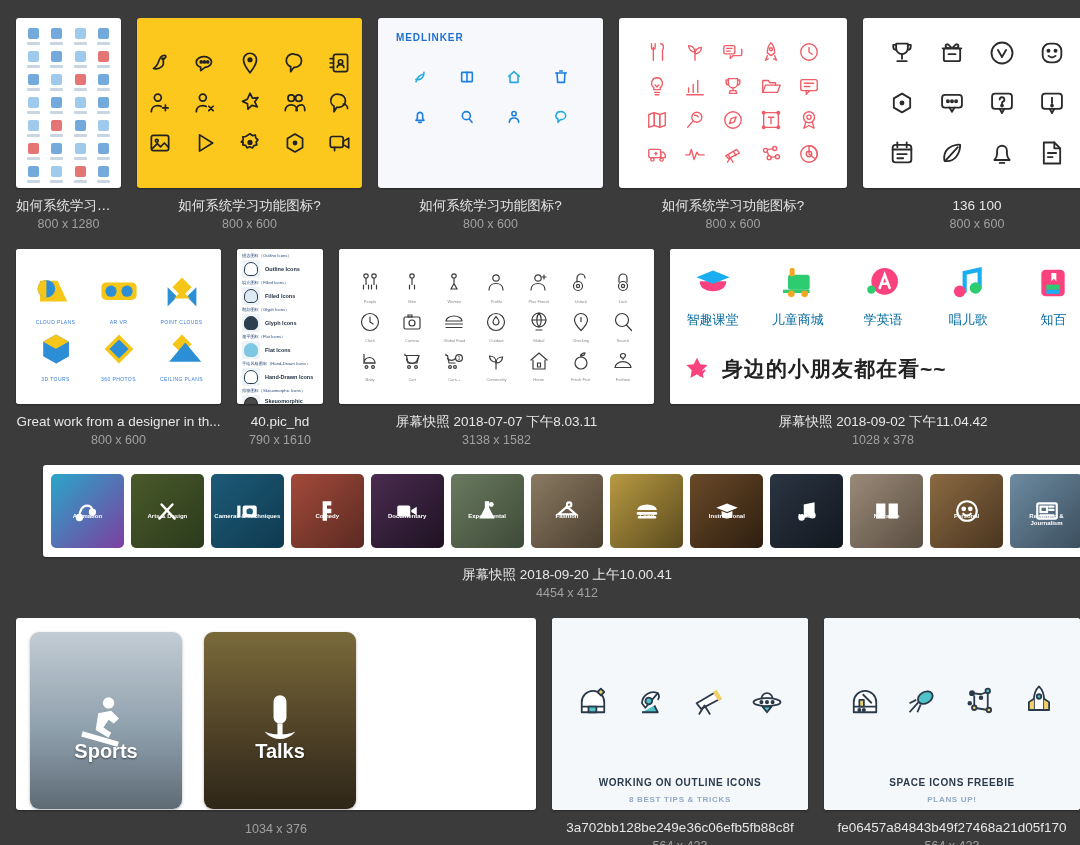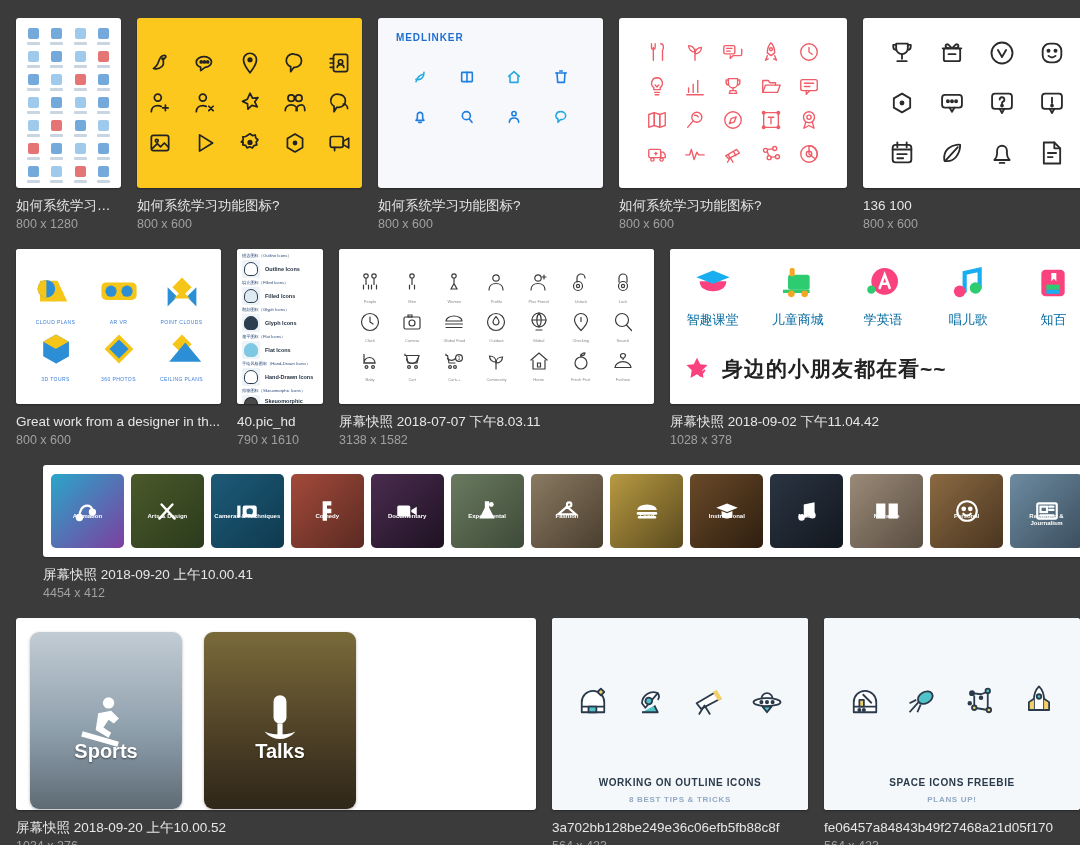--- a/index.html
+++ b/index.html
@@ -11,21 +11,21 @@
   }
   .gallery { width: 1080px; padding: 18px 16px 0 16px; }
 
   .row { display: flex; align-items: flex-start; gap: 16px; margin-bottom: 16px; }
 
   .item { display: flex; flex-direction: column; }
   .thumb {
     background: #fff; border-radius: 3px; overflow: hidden; position: relative;
     box-shadow: 0 1px 2px rgba(0,0,0,.35);
   }
-  .caption { padding-top: 9px; }
+  .caption { text-align: center; padding-top: 9px; }
   .cap-title {
     color: #e6e6e6; font-size: 13.5px; line-height: 17px;
     white-space: nowrap; overflow: hidden; text-overflow: ellipsis;
   }
   .cap-dims { color: #a0a0a0; font-size: 12.5px; line-height: 17px; margin-top: 2px; }
 
   
   .blueGrid { display: grid; grid-template-columns: repeat(4,1fr); padding: 8px 6px; gap: 2px 0; }
   .bg-cell { display:flex; flex-direction:column; align-items:center; justify-content:center; padding:2px 0; }
   .bg-ico { width: 11px; height: 11px; border-radius: 2px; background: #5b9bd5; opacity:.85; }
@@ -1149,21 +1149,20 @@
         <div class="bigtile" style="background:linear-gradient(180deg,#7a6a3a 0%,#4c3f26 60%,#2e2618 100%)">
           <svg class="gly" viewBox="0 0 24 24" fill="#fff">
               <rect x="9.5" y="2" width="5" height="11" rx="2.5"></rect>
               <path d="M6 16c2 1.6 10 1.6 12 0 0 0-2 3-6 3s-6-3-6-3z"></path>
               <path d="M11 13h2v5h-2z"></path>
             </svg>
           <div class="bname">Talks</div>
         </div>
       </div>
       <div class="caption" style="width:520px;">
-        <div class="cap-title">屏幕快照 2018-09-20 上午10.00.52</div>
         <div class="cap-dims">1034 x 376</div>
       </div>
     </div>
 
     <div class="item">
       <div class="thumb" style="width:256px;height:192px;">
         <div class="spacecard">
           <div class="spaceicons">
             <svg viewBox="0 0 32 32" fill="none" stroke="#2b3a4a" stroke-width="1.6" stroke-linejoin="round">
                 <path d="M6 26V17a10 10 0 0 1 20 0v9z" fill="#fff"></path>

